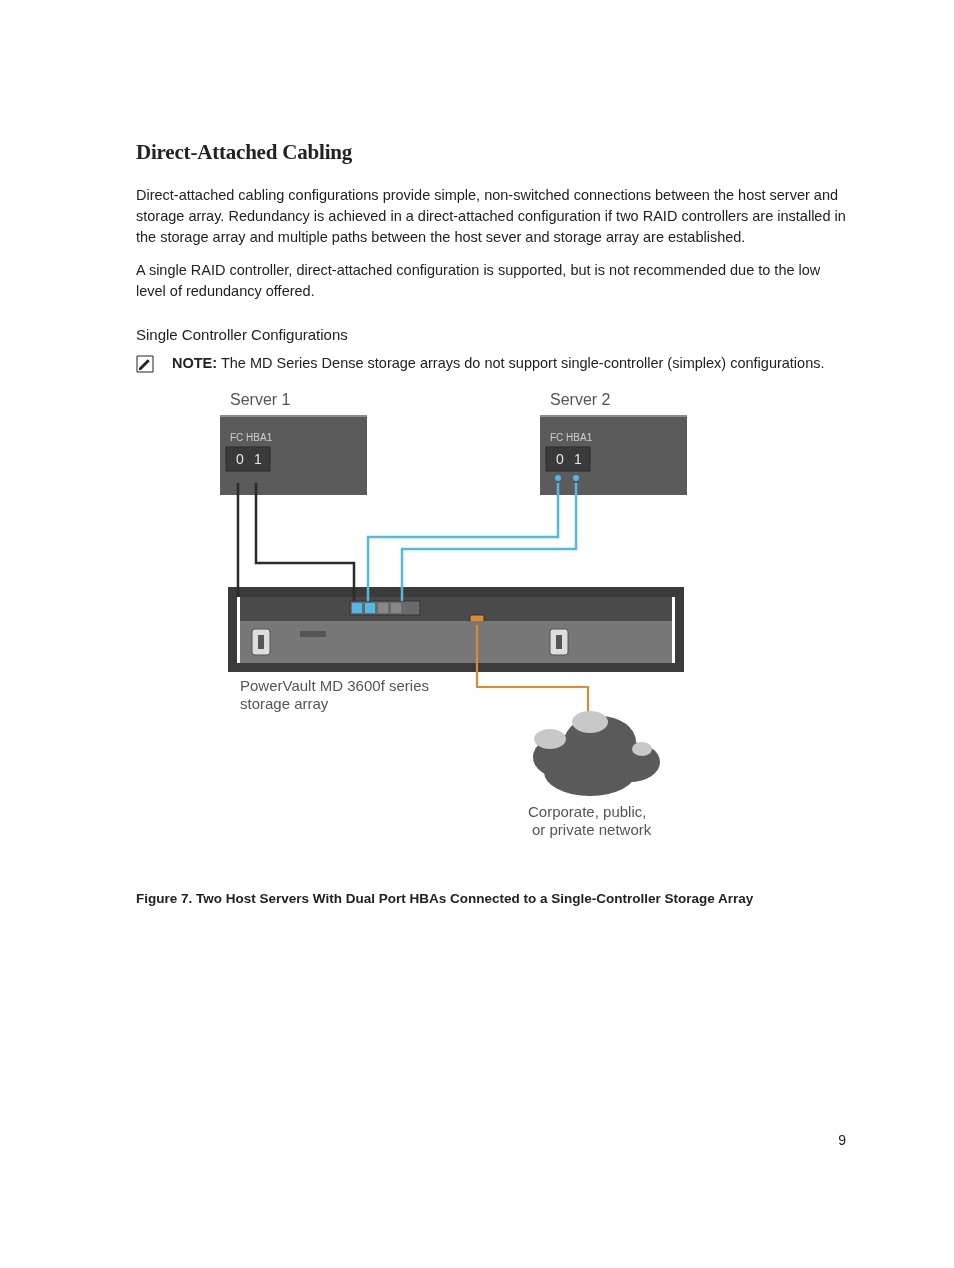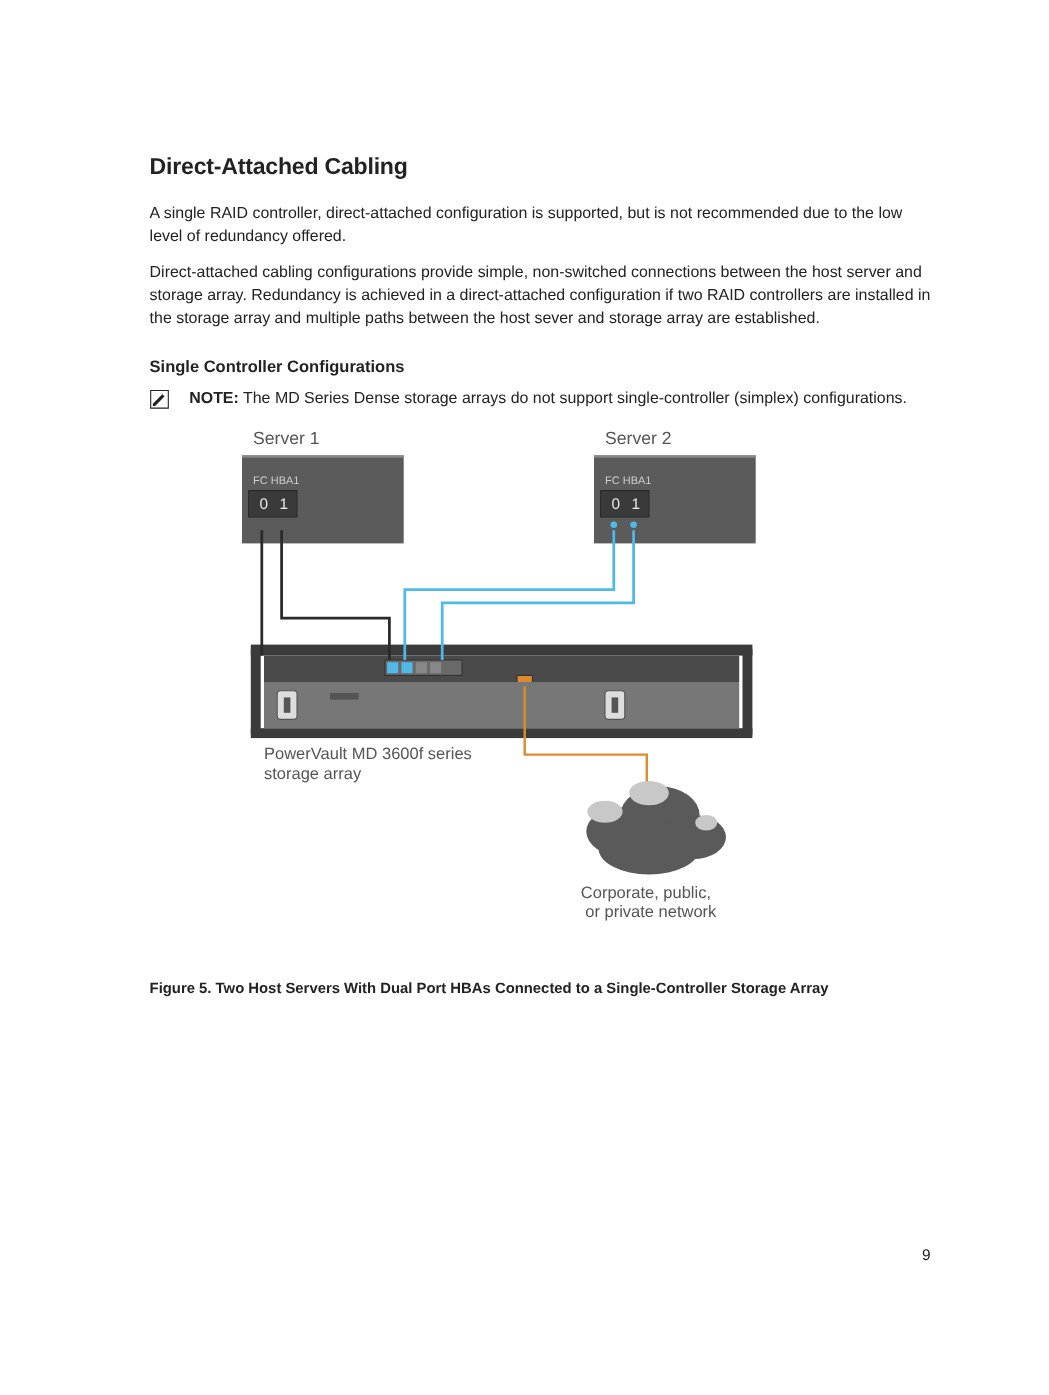--- a/index.html
+++ b/index.html
@@ -14,29 +14,30 @@
     height: 1268px;
     position: relative;
     box-sizing: border-box;
     padding: 140px 108px 0 136px;
   }
   h2.main-heading {
     font-size: 21px;
     font-weight: bold;
     margin: 0 0 20px 0;
     letter-spacing: -0.2px;
+    font-family: Liberation Serif, serif;
   }
   p.body {
     font-size: 14.5px;
     line-height: 1.45;
     margin: 0 0 12px 0;
   }
   h3.sub-heading {
     font-size: 15px;
-    font-weight: bold;
+    font-weight: normal;
     margin: 24px 0 10px 0;
   }
   .note-row {
     display: flex;
     align-items: flex-end;
     margin: 6px 0 14px 0;
   }
   .note-icon {
     width: 18px;
     height: 18px;
@@ -67,22 +68,22 @@
     font-size: 14px;
   }
 </style>
 </head>
 <body>
 
 <div class="page">
 
   <h2 class="main-heading">Direct-Attached Cabling</h2>
 
+  <p class="body">Direct-attached cabling configurations provide simple, non-switched connections between the host server and storage array. Redundancy is achieved in a direct-attached configuration if two RAID controllers are installed in the storage array and multiple paths between the host sever and storage array are established.</p>
   <p class="body">A single RAID controller, direct-attached configuration is supported, but is not recommended due to the low level of redundancy offered.</p>
-  <p class="body">Direct-attached cabling configurations provide simple, non-switched connections between the host server and storage array. Redundancy is achieved in a direct-attached configuration if two RAID controllers are installed in the storage array and multiple paths between the host sever and storage array are established.</p>
 
   <h3 class="sub-heading">Single Controller Configurations</h3>
 
 
   <div class="note-row">
     <svg class="note-icon" viewBox="0 0 18 18">
       <rect x="0" y="0" width="18" height="18" fill="#fff" stroke="#222" stroke-width="0"></rect>
       <path d="M1 1 h16 v16 h-16 z" fill="#fff" stroke="#222" stroke-width="1"></path>
       <path d="M3 13 L12 4 L14 6 L5 15 L3 15 Z" fill="#222"></path>
       <path d="M12 4 L14 6" stroke="#fff" stroke-width="1"></path>
@@ -177,16 +178,16 @@
 
         <ellipse cx="380" cy="352" rx="16" ry="10" fill="#c8c8c8"></ellipse>
         <ellipse cx="420" cy="335" rx="18" ry="11" fill="#c8c8c8"></ellipse>
         <ellipse cx="472" cy="362" rx="10" ry="7" fill="#c8c8c8"></ellipse>
       </g>
       <text x="358" y="430" font-family="Arial" font-size="15" fill="#555">Corporate, public,</text>
       <text x="362" y="448" font-family="Arial" font-size="15" fill="#555">or private network</text>
     </svg>
   </div>
 
-  <p class="figure-caption">Figure 5. Two Host Servers With Dual Port HBAs Connected to a Single-Controller Storage Array</p>
+  <p class="figure-caption">Figure 7. Two Host Servers With Dual Port HBAs Connected to a Single-Controller Storage Array</p>
 
   <div class="page-number">9</div>
 </div>
 
 </body></html>

